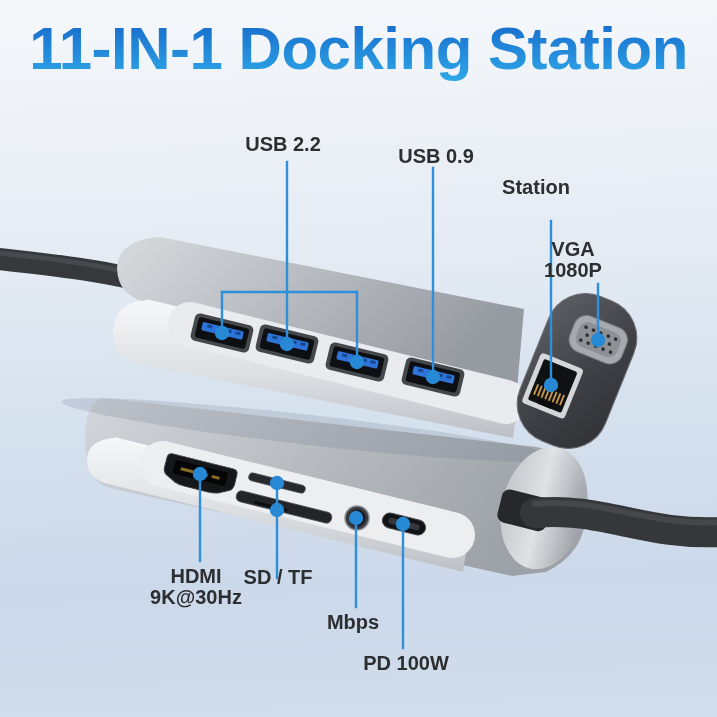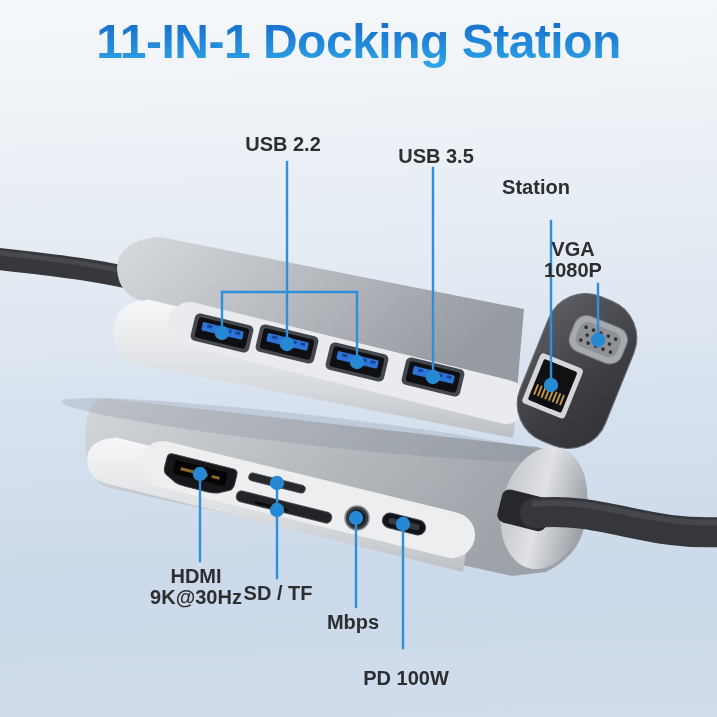--- a/index.html
+++ b/index.html
@@ -11,21 +11,21 @@
   }
   html,body{margin:0;padding:0;}
   .stage{
     position:relative;width:717px;height:717px;overflow:hidden;
     background:linear-gradient(178deg,#f5f8fb 0%,#eef2f7 16%,#e4ebf3 36%,#d6e1ee 58%,#ccd9ea 80%,#d1ddec 100%);
     font-family:"Liberation Sans",sans-serif;
   }
   .scene,.callout-svg{position:absolute;left:0;top:0;}
   .title{
     position:absolute;left:0;top:16px;width:100%;text-align:center;
-    font-size:48px;font-weight:700;letter-spacing:-0.5px;line-height:1.1;
+    font-size:60px;font-weight:700;letter-spacing:-0.5px;line-height:1.1;
     color:#1d7dd4;
   }
   @supports ((-webkit-background-clip:text) or (background-clip:text)){
     .title{
       background:linear-gradient(180deg,var(--title-top) 0%,var(--title-bottom) 100%);
       -webkit-background-clip:text;background-clip:text;color:transparent;
     }
   }
   .lbl{
     position:absolute;transform:translateX(-50%);
@@ -234,36 +234,36 @@
     <circle class="dot" cx="356" cy="518" r="7.2"></circle>
     <circle class="dot" cx="403" cy="524" r="7.2"></circle>
   </svg>
 
   <div class="title">11-IN-1 Docking Station</div>
 
   <div class="lbl" style="left:283px;top:134px">
     <span>USB 2.2</span>
   </div>
   <div class="lbl" style="left:436px;top:146px">
-    <span>USB 3.5</span>
+    <span>USB 0.9</span>
   </div>
   <div class="lbl" style="left:536px;top:177px">
     <span>Station</span>
   </div>
   <div class="lbl" style="left:573px;top:239px">
     <span>VGA</span>
     <span>1080P</span>
   </div>
   <div class="lbl" style="left:196px;top:566px">
     <span>HDMI</span>
     <span>9K@30Hz</span>
   </div>
-  <div class="lbl" style="left:278px;top:583px">
+  <div class="lbl" style="left:278px;top:567px">
     <span>SD / TF</span>
   </div>
   <div class="lbl" style="left:353px;top:612px">
     <span>Mbps</span>
   </div>
-  <div class="lbl" style="left:406px;top:668px">
+  <div class="lbl" style="left:406px;top:653px">
     <span>PD 100W</span>
   </div>
 
 </div>
 
 </body></html>

